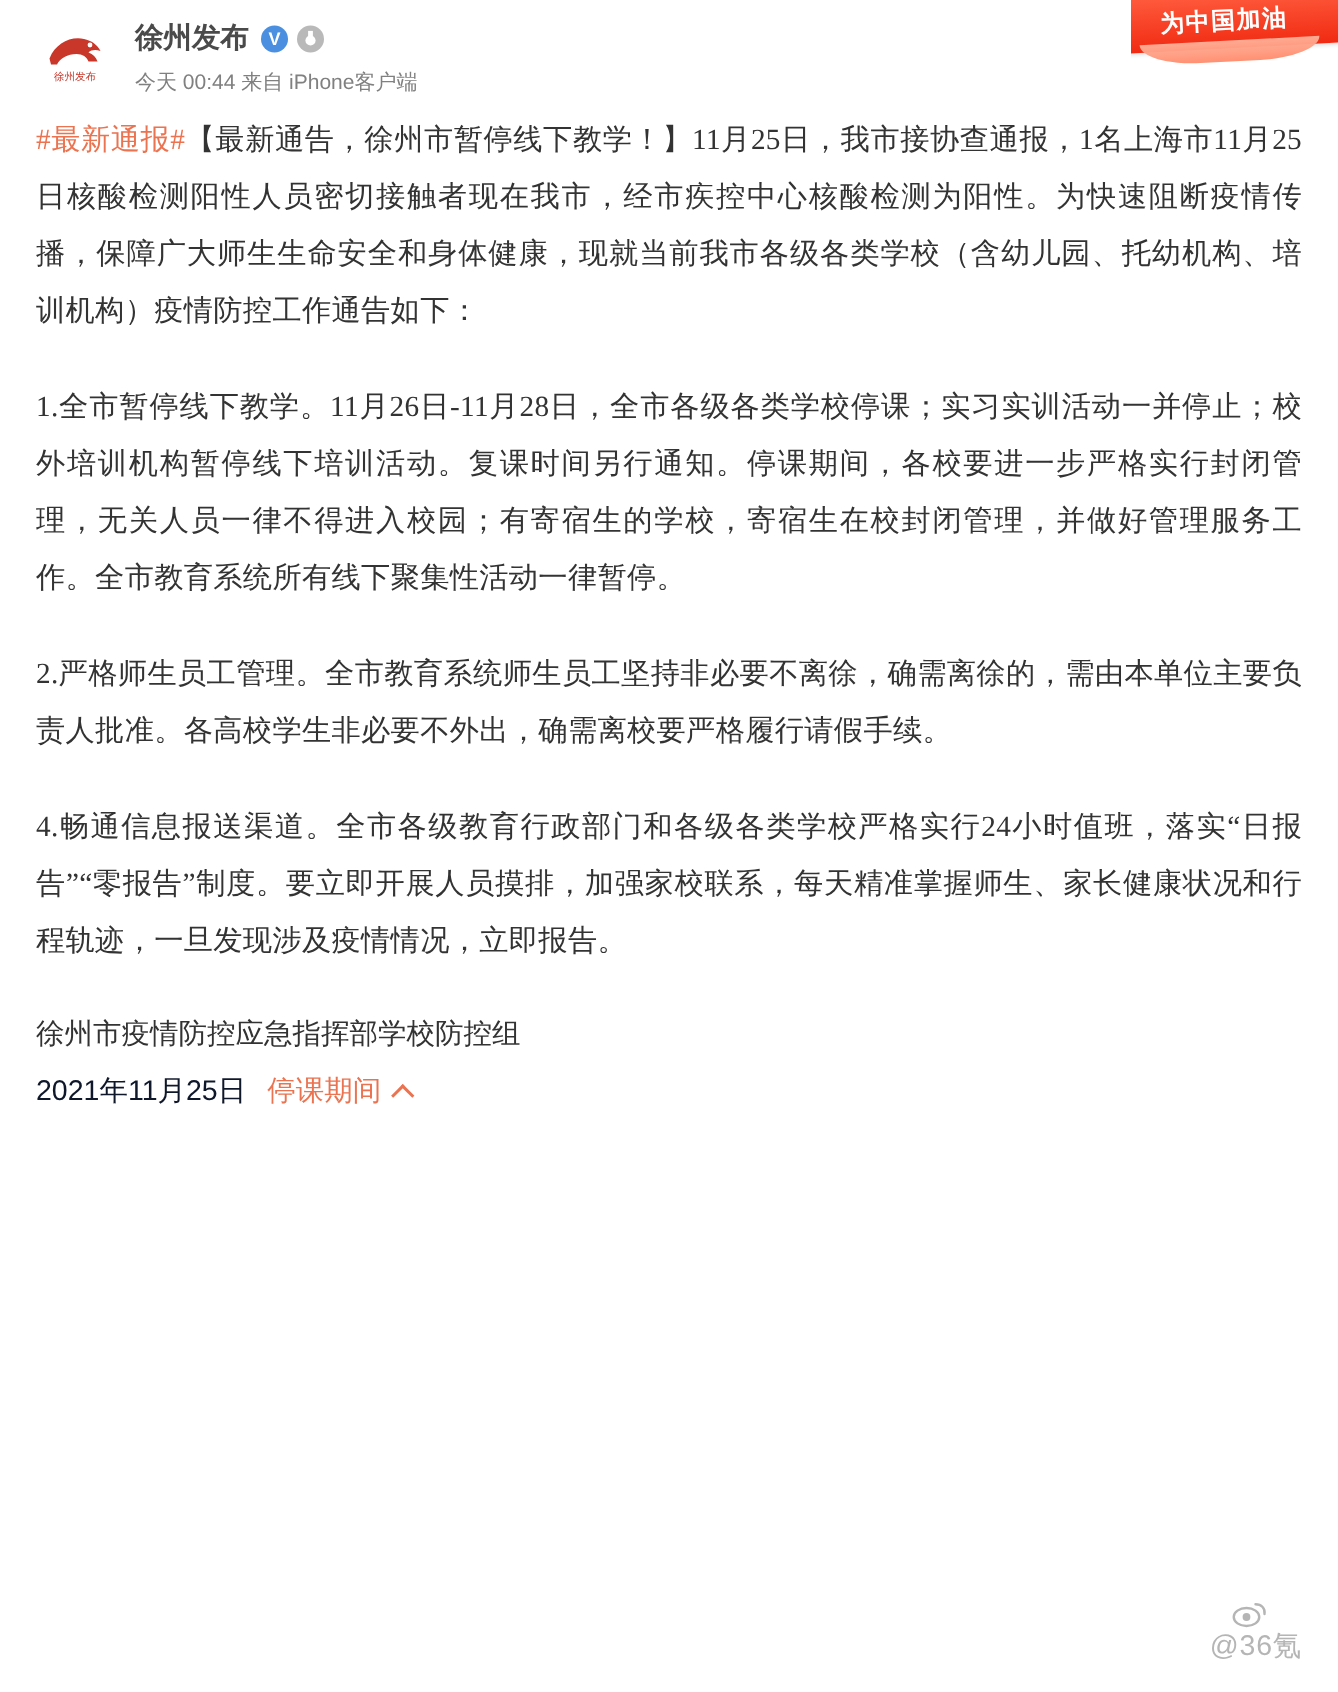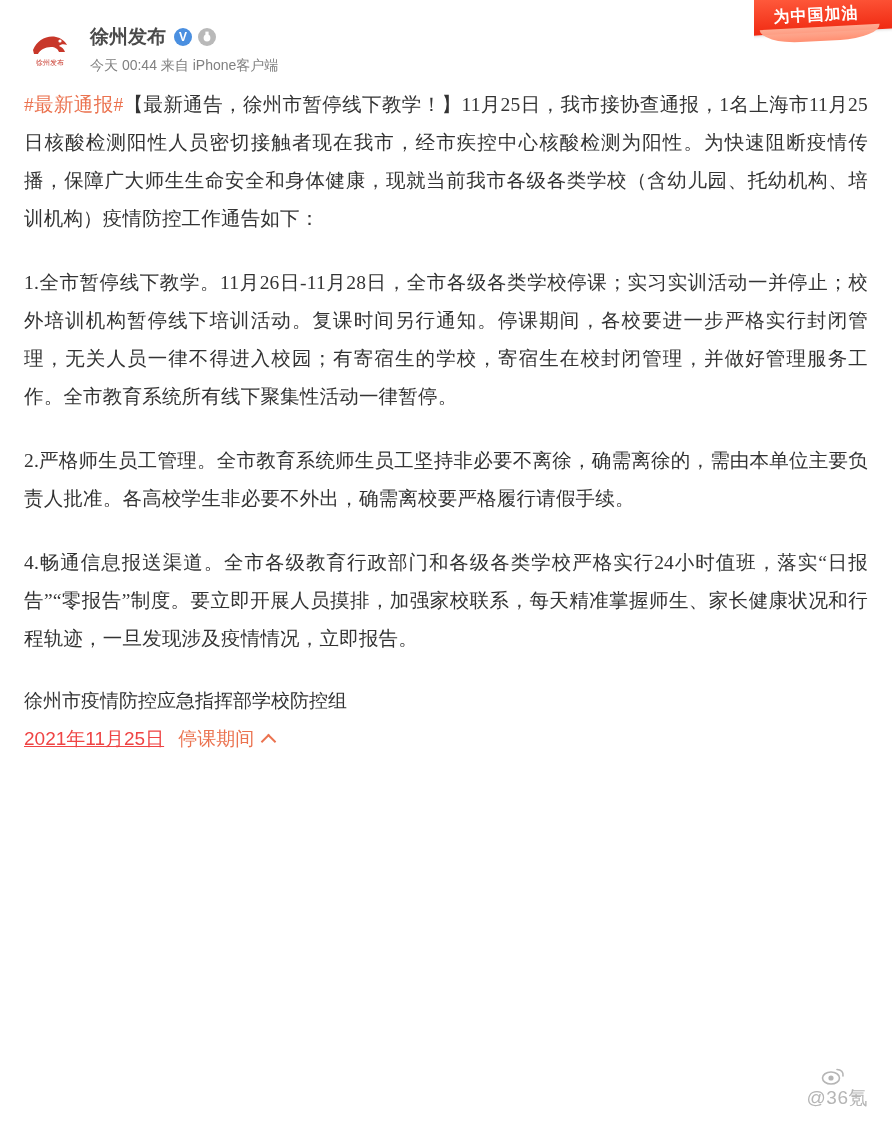--- a/index.html
+++ b/index.html
@@ -56,21 +56,21 @@
     width: 120px;
     height: 14px;
     background: linear-gradient(180deg, #ffb199 0%, #ff8a6b 100%);
     border-radius: 0 0 40px 40px / 0 0 14px 14px;
     transform: rotate(-3deg);
     opacity: 0.95;
   }
 
   
   .post {
-    padding: 24px 24px 0 24px;
+    padding: 13px 24px 0 24px;
     position: relative;
   }
   .head-row {
     display: flex;
     align-items: flex-start;
   }
   .avatar {
     width: 52px;
     height: 52px;
     flex: 0 0 52px;
@@ -168,22 +168,21 @@
     margin-top: 24px;
     font-size: 19px;
     line-height: 38px;
     color: #333333;
   }
   .footer-row {
     display: flex;
     align-items: center;
   }
   .date {
-    color: #ef4444;
-    text-decoration: underline;
+    color: #0f172a;
   }
   .collapse {
     color: #eb7350;
     margin-left: 14px;
     cursor: pointer;
     display: inline-flex;
     align-items: center;
   }
   .chev {
     display: inline-block;

